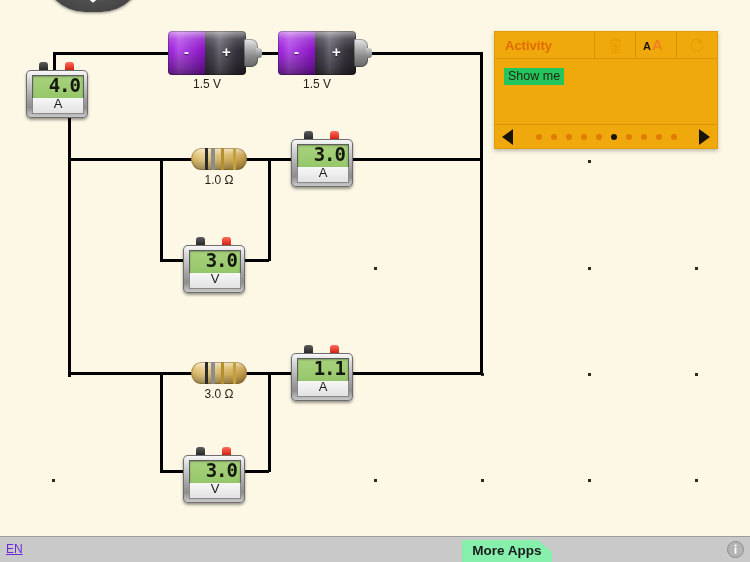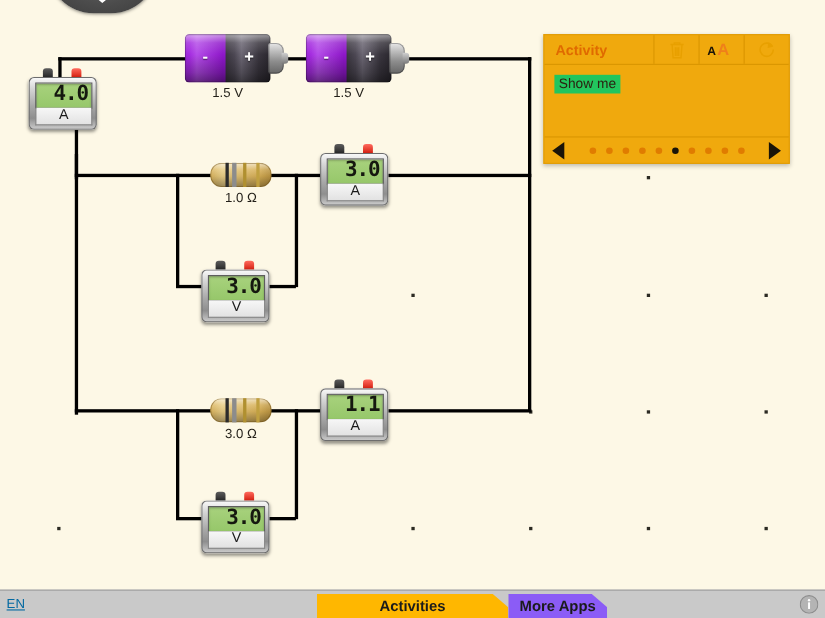--- a/index.html
+++ b/index.html
@@ -151,33 +151,33 @@
   .navarrow{width:0;height:0;border-top:8px solid transparent;border-bottom:8px solid transparent;}
   .navarrow.left{border-right:11px solid #1a1408;}
   .navarrow.right{border-left:11px solid #1a1408;}
 
   
   #bottombar{
     position:absolute;left:0;bottom:0;width:750px;height:25px;
     background:#c9c9c9;border-top:1px solid #9d9d9d;
   }
   #lang{
-    position:absolute;left:6px;top:5px;font-size:12px;color:#0369a1;
+    position:absolute;left:6px;top:5px;font-size:12px;color:#6d28d9;
     text-decoration:underline;cursor:pointer;
   }
   .btab{
     position:absolute;top:3px;height:22px;line-height:22px;
     font-size:13.5px;font-weight:bold;color:#1b1b1b;text-align:center;
   }
   #tab-activities{
     left:288px;width:174px;background:#ffb700;
     clip-path:polygon(0 0,160px 0,174px 12px,174px 22px,0 22px);
   }
   #tab-moreapps{
-    left:462px;width:90px;background:#8b5cf6;
+    left:462px;width:90px;background:#86efac;
     clip-path:polygon(0 0,76px 0,90px 12px,90px 22px,0 22px);
   }
   #infoicon{position:absolute;right:6px;top:4px;width:17px;height:17px;}
 </style>
 </head>
 <body>
 
 <div id="canvas">
 
   <div class="griddot" style="left:52px;top:479px;"></div>
@@ -365,20 +365,19 @@
   <div id="pulltab">
     <svg class="chev" viewBox="0 0 16 9">
       <path d="M1 1.5L8 7.5L15 1.5" fill="none" stroke="#ffffff" stroke-width="2" stroke-linecap="round"></path>
     </svg>
   </div>
 
 </div>
 
 <div id="bottombar">
   <span id="lang">EN</span>
-  <div class="btab" id="tab-activities">Activities</div>
   <div class="btab" id="tab-moreapps">More Apps</div>
   <svg id="infoicon" viewBox="0 0 17 17">
     <circle cx="8.5" cy="8.5" r="8" fill="#b4b4b4" stroke="#8d8d8d"></circle>
     <circle cx="8.5" cy="4.6" r="1.1" fill="#ffffff"></circle>
     <rect x="7.6" y="6.6" width="1.8" height="6" fill="#ffffff"></rect>
   </svg>
 </div>
 
 </body></html>

